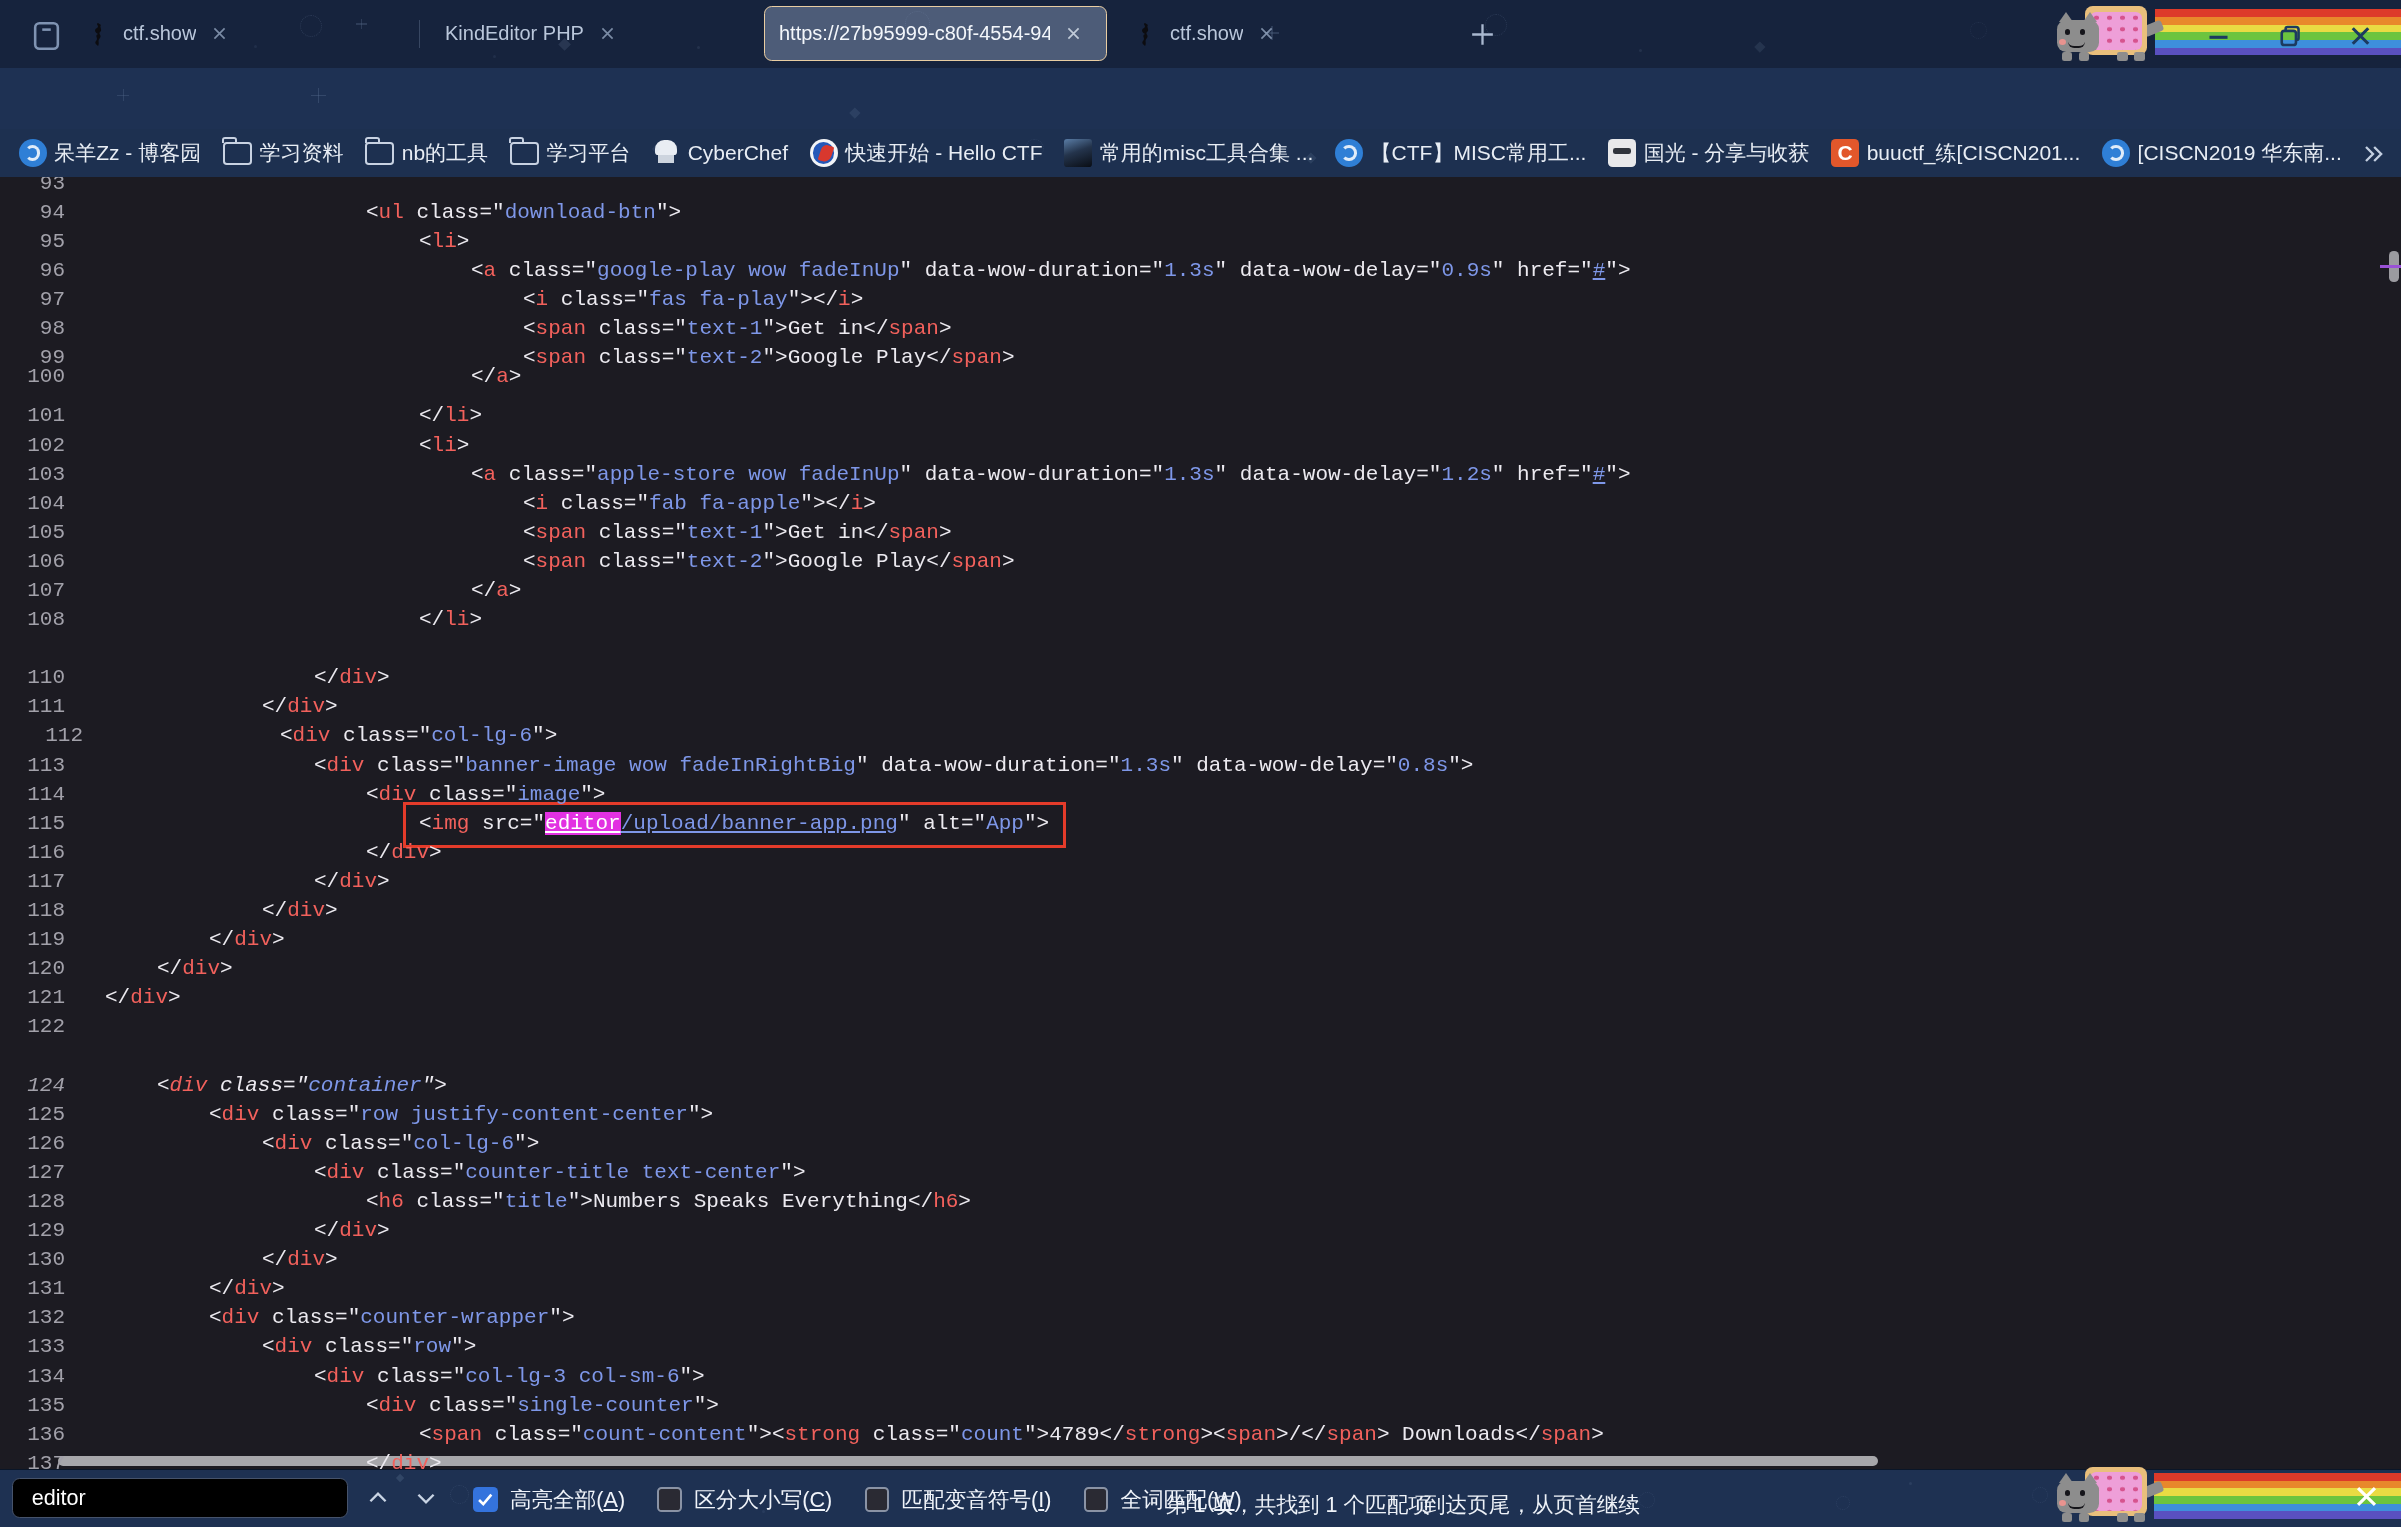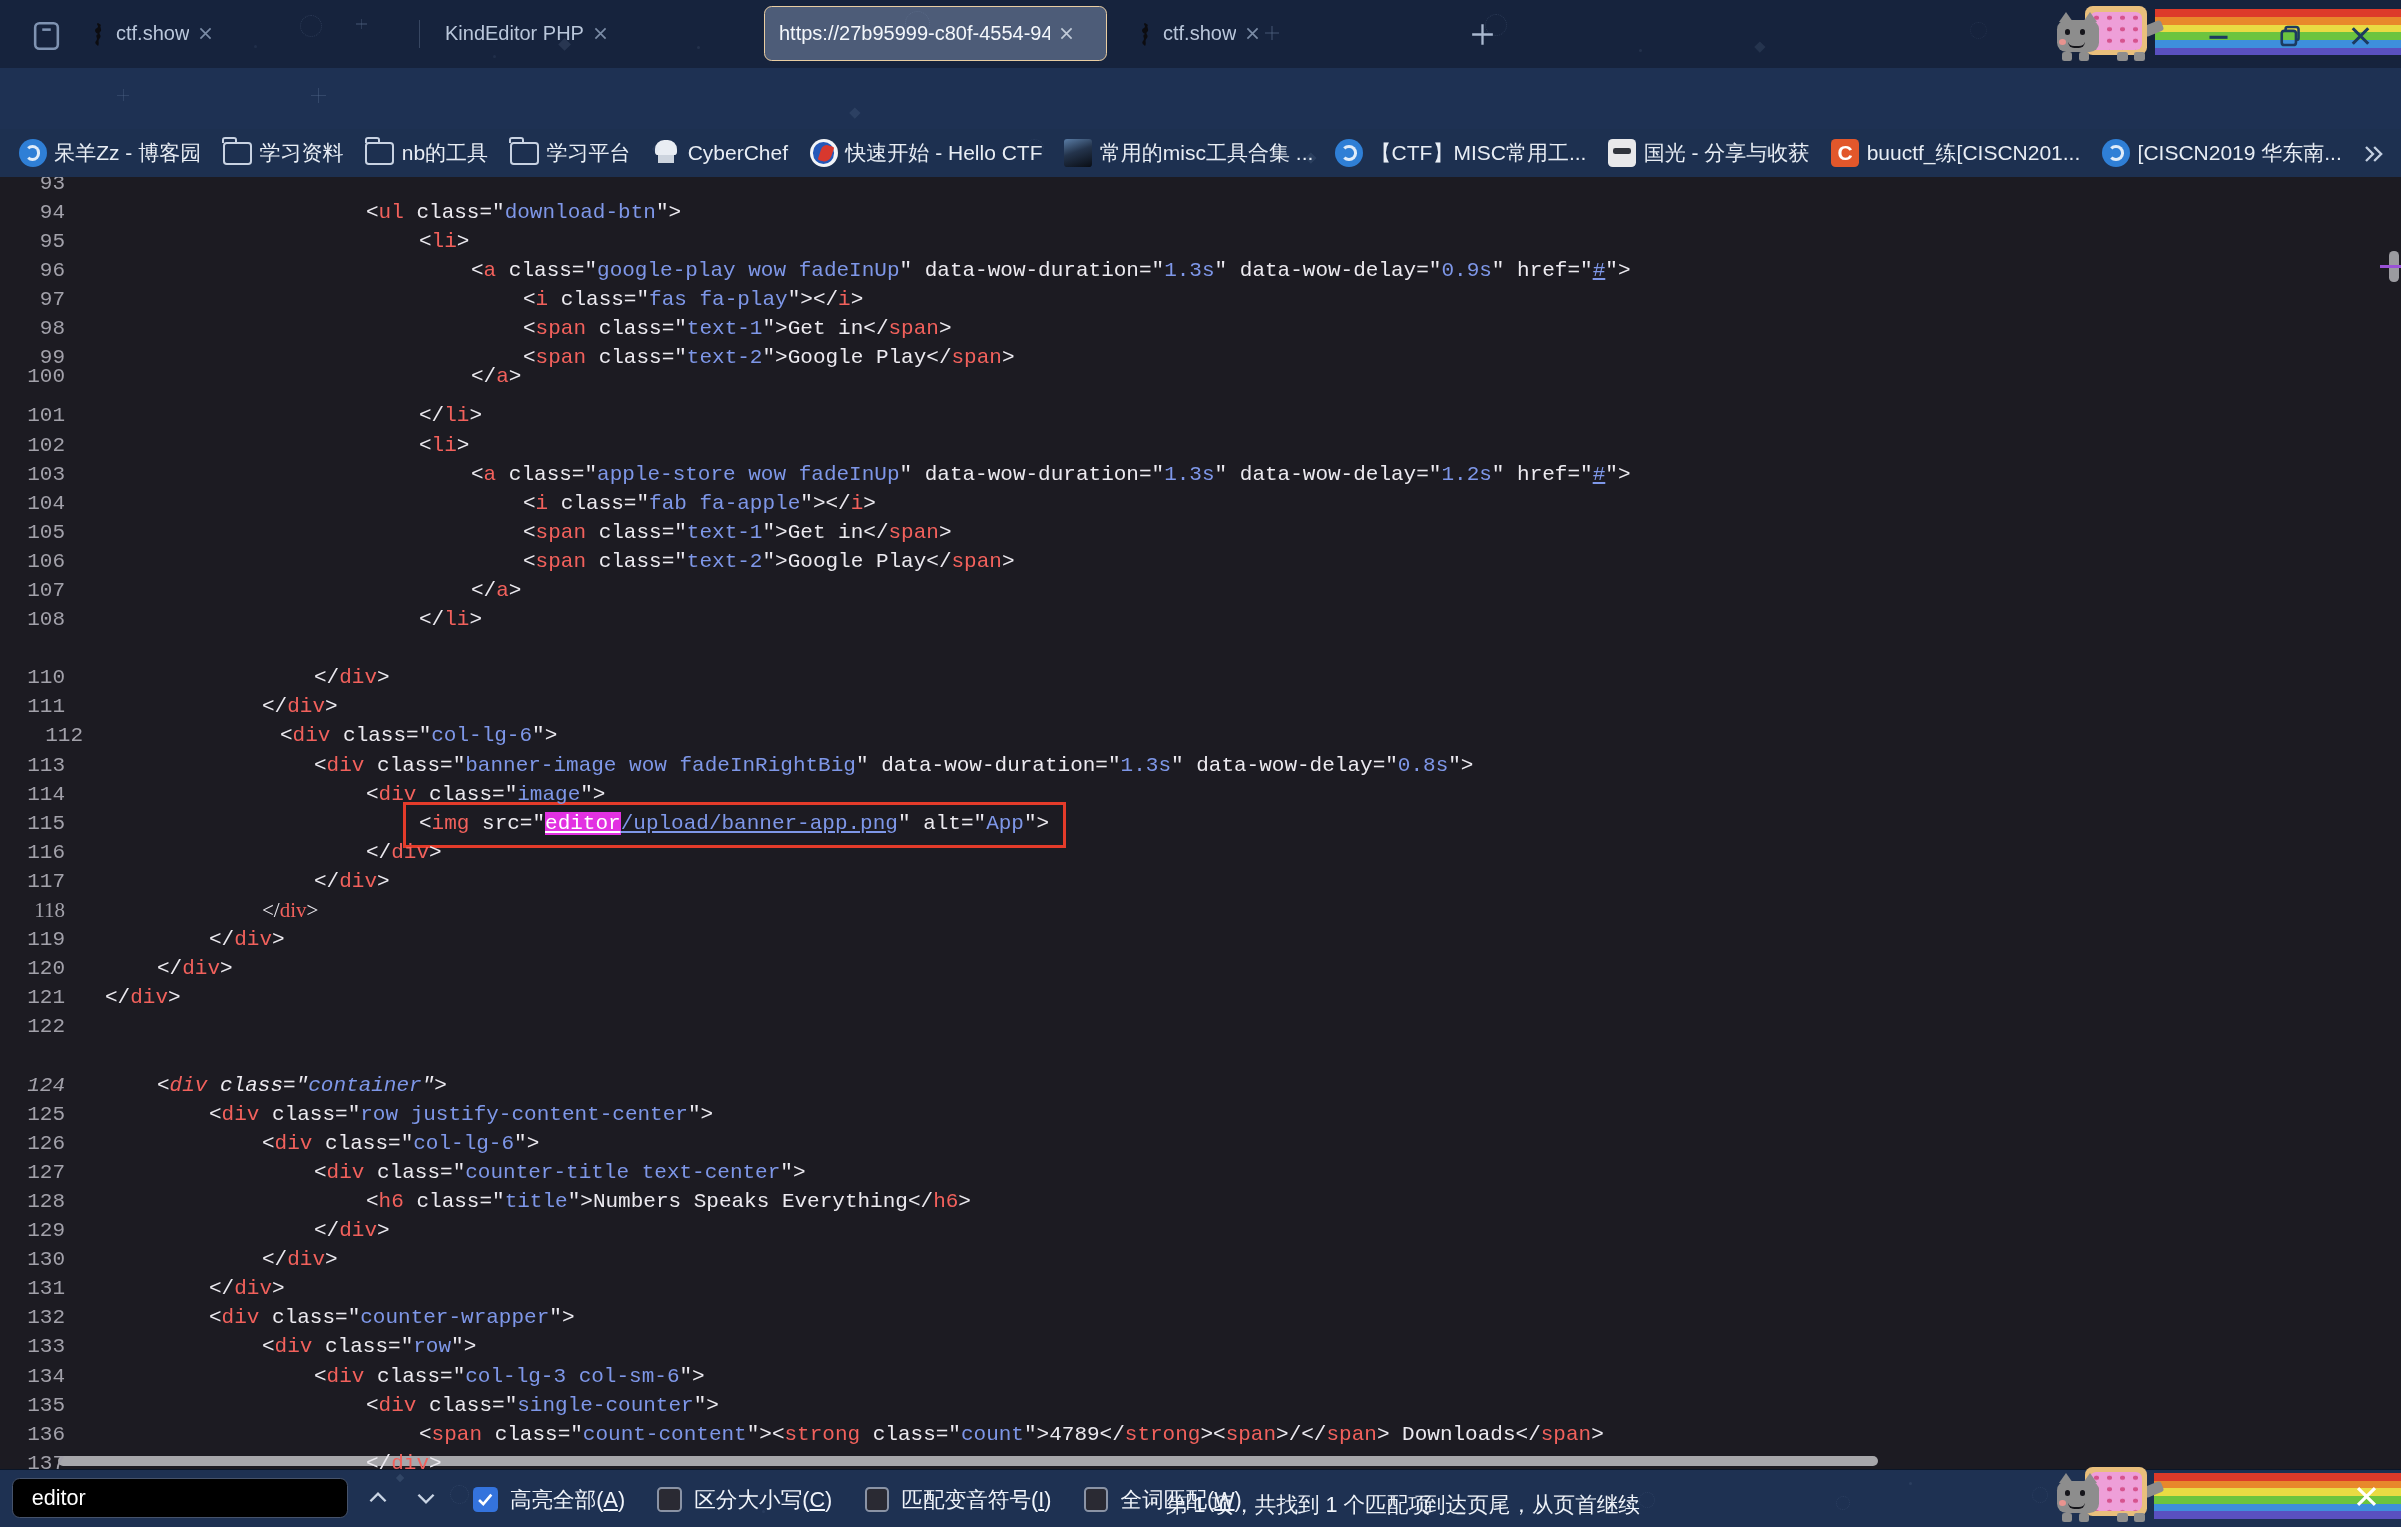--- a/index.html
+++ b/index.html
@@ -7,21 +7,21 @@
           font-family:"Liberation Sans",sans-serif;background:#1c1b22;}
   
   .tabbar{position:absolute;left:0;top:0;width:2401px;height:68px;background:#16233d;}
   .navbar{position:absolute;left:0;top:68px;width:2401px;height:62px;background:#1e3153;}
   .bookmarksbar{position:absolute;left:0;top:129px;width:2401px;height:48px;background:#1d3050;
                 display:flex;align-items:center;gap:21.6px;padding-left:18.5px;box-sizing:border-box;}
   .content{position:absolute;left:0;top:177px;width:2401px;height:1292px;background:#1c1b22;overflow:hidden;}
   .findbar{position:absolute;left:0;top:1469px;width:2401px;height:58px;background:#1e3152;
            border-top:0.8px solid #0a1628;box-sizing:border-box;}
   
-  .tab{position:absolute;top:6.2px;height:55px;display:flex;align-items:center;gap:8px;
+  .tab{position:absolute;top:6.2px;height:55px;display:flex;align-items:center;gap:15px;
        padding:0 14px;box-sizing:border-box;color:#bac7db;font-size:20px;}
   .tab .close{width:17px;height:17px;flex:none;opacity:.8;}
   .tab-active{background:#4d5c78;border:1.5px solid #e9cda2;border-radius:7.7px;color:#f4f7fb;}
   .tab-label{white-space:nowrap;overflow:hidden;}
   .favicon-ctf{width:20px;height:26px;flex:none;}
   .tab-divider{position:absolute;top:20px;width:0.8px;height:28px;background:rgba(160,180,210,.25);}
   .newtab-btn{position:absolute;top:18.5px;left:1467px;width:31px;height:31px;color:#a9b8cf;}
   .win-icon{position:absolute;left:28px;top:18.5px;width:37px;height:34px;}
   .win-controls{position:absolute;top:18.5px;height:34px;display:flex;gap:40px;}
   
@@ -353,21 +353,21 @@
       <div class="srow" style="top: 399px;"><span class="lnum">107</span><span class="lcode" style="left: 471px;"><span class="sc-p">&lt;/</span><span class="sc-t">a</span><span class="sc-p">&gt;</span></span></div>
       <div class="srow" style="top: 428px;"><span class="lnum">108</span><span class="lcode" style="left: 419px;"><span class="sc-p">&lt;/</span><span class="sc-t">li</span><span class="sc-p">&gt;</span></span></div>
       <div class="srow" style="top: 486px;"><span class="lnum">110</span><span class="lcode" style="left: 314px;"><span class="sc-p">&lt;/</span><span class="sc-t">div</span><span class="sc-p">&gt;</span></span></div>
       <div class="srow" style="top: 515px;"><span class="lnum">111</span><span class="lcode" style="left: 262px;"><span class="sc-p">&lt;/</span><span class="sc-t">div</span><span class="sc-p">&gt;</span></span></div>
       <div class="srow" style="top: 544px; margin-left: 18px;"><span class="lnum">112</span><span class="lcode" style="left: 262px;"><span class="sc-p">&lt;</span><span class="sc-t">div</span><span class="sc-p"> class="</span><span class="sc-v">col-lg-6</span><span class="sc-p">"&gt;</span></span></div>
       <div class="srow" style="top: 574px;"><span class="lnum">113</span><span class="lcode" style="left: 314px;"><span class="sc-p">&lt;</span><span class="sc-t">div</span><span class="sc-p"> class="</span><span class="sc-v">banner-image wow fadeInRightBig</span><span class="sc-p">" data-wow-duration="</span><span class="sc-v">1.3s</span><span class="sc-p">" data-wow-delay="</span><span class="sc-v">0.8s</span><span class="sc-p">"&gt;</span></span></div>
       <div class="srow" style="top: 603px;"><span class="lnum">114</span><span class="lcode" style="left: 366px;"><span class="sc-p">&lt;</span><span class="sc-t">div</span><span class="sc-p"> class="</span><span class="sc-v">image</span><span class="sc-p">"&gt;</span></span></div>
       <div class="srow" style="top: 632px;"><span class="lnum">115</span><span class="lcode" style="left: 419px;"><span class="sc-p">&lt;</span><span class="sc-t">img</span><span class="sc-p"> src="</span><span class="sc-h">editor</span><span class="sc-l">/upload/banner-app.png</span><span class="sc-p">" alt="</span><span class="sc-v">App</span><span class="sc-p">"&gt;</span></span></div>
       <div class="srow" style="top: 661px;"><span class="lnum">116</span><span class="lcode" style="left: 366px;"><span class="sc-p">&lt;/</span><span class="sc-t">div</span><span class="sc-p">&gt;</span></span></div>
       <div class="srow" style="top: 690px;"><span class="lnum">117</span><span class="lcode" style="left: 314px;"><span class="sc-p">&lt;/</span><span class="sc-t">div</span><span class="sc-p">&gt;</span></span></div>
-      <div class="srow" style="top: 719px; font-family: Liberation Serif, serif;"><span class="lnum">118</span><span class="lcode" style="left: 262px;"><span class="sc-p">&lt;/</span><span class="sc-t">div</span><span class="sc-p">&gt;</span></span></div>
+      <div class="srow" style="top: 719px;"><span class="lnum">118</span><span class="lcode" style="left: 262px;"><span class="sc-p">&lt;/</span><span class="sc-t">div</span><span class="sc-p">&gt;</span></span></div>
       <div class="srow" style="top: 748px;"><span class="lnum">119</span><span class="lcode" style="left: 209px;"><span class="sc-p">&lt;/</span><span class="sc-t">div</span><span class="sc-p">&gt;</span></span></div>
       <div class="srow" style="top: 777px;"><span class="lnum">120</span><span class="lcode" style="left: 157px;"><span class="sc-p">&lt;/</span><span class="sc-t">div</span><span class="sc-p">&gt;</span></span></div>
       <div class="srow" style="top: 806px;"><span class="lnum">121</span><span class="lcode" style="left: 105px;"><span class="sc-p">&lt;/</span><span class="sc-t">div</span><span class="sc-p">&gt;</span></span></div>
       <div class="srow" style="top: 835px;"><span class="lnum">122</span><span class="lcode" style="left: 0px;"></span></div>
       <div class="srow" style="top: 894px; font-style: italic;"><span class="lnum">124</span><span class="lcode" style="left: 157px;"><span class="sc-p">&lt;</span><span class="sc-t">div</span><span class="sc-p"> class="</span><span class="sc-v">container</span><span class="sc-p">"&gt;</span></span></div>
       <div class="srow" style="top: 923px;"><span class="lnum">125</span><span class="lcode" style="left: 209px;"><span class="sc-p">&lt;</span><span class="sc-t">div</span><span class="sc-p"> class="</span><span class="sc-v">row justify-content-center</span><span class="sc-p">"&gt;</span></span></div>
       <div class="srow" style="top: 952px;"><span class="lnum">126</span><span class="lcode" style="left: 262px;"><span class="sc-p">&lt;</span><span class="sc-t">div</span><span class="sc-p"> class="</span><span class="sc-v">col-lg-6</span><span class="sc-p">"&gt;</span></span></div>
       <div class="srow" style="top: 981px;"><span class="lnum">127</span><span class="lcode" style="left: 314px;"><span class="sc-p">&lt;</span><span class="sc-t">div</span><span class="sc-p"> class="</span><span class="sc-v">counter-title text-center</span><span class="sc-p">"&gt;</span></span></div>
       <div class="srow" style="top: 1010px;"><span class="lnum">128</span><span class="lcode" style="left: 366px;"><span class="sc-p">&lt;</span><span class="sc-t">h6</span><span class="sc-p"> class="</span><span class="sc-v">title</span><span class="sc-p">"&gt;Numbers Speaks Everything&lt;/</span><span class="sc-t">h6</span><span class="sc-p">&gt;</span></span></div>
       <div class="srow" style="top: 1039px;"><span class="lnum">129</span><span class="lcode" style="left: 314px;"><span class="sc-p">&lt;/</span><span class="sc-t">div</span><span class="sc-p">&gt;</span></span></div>

